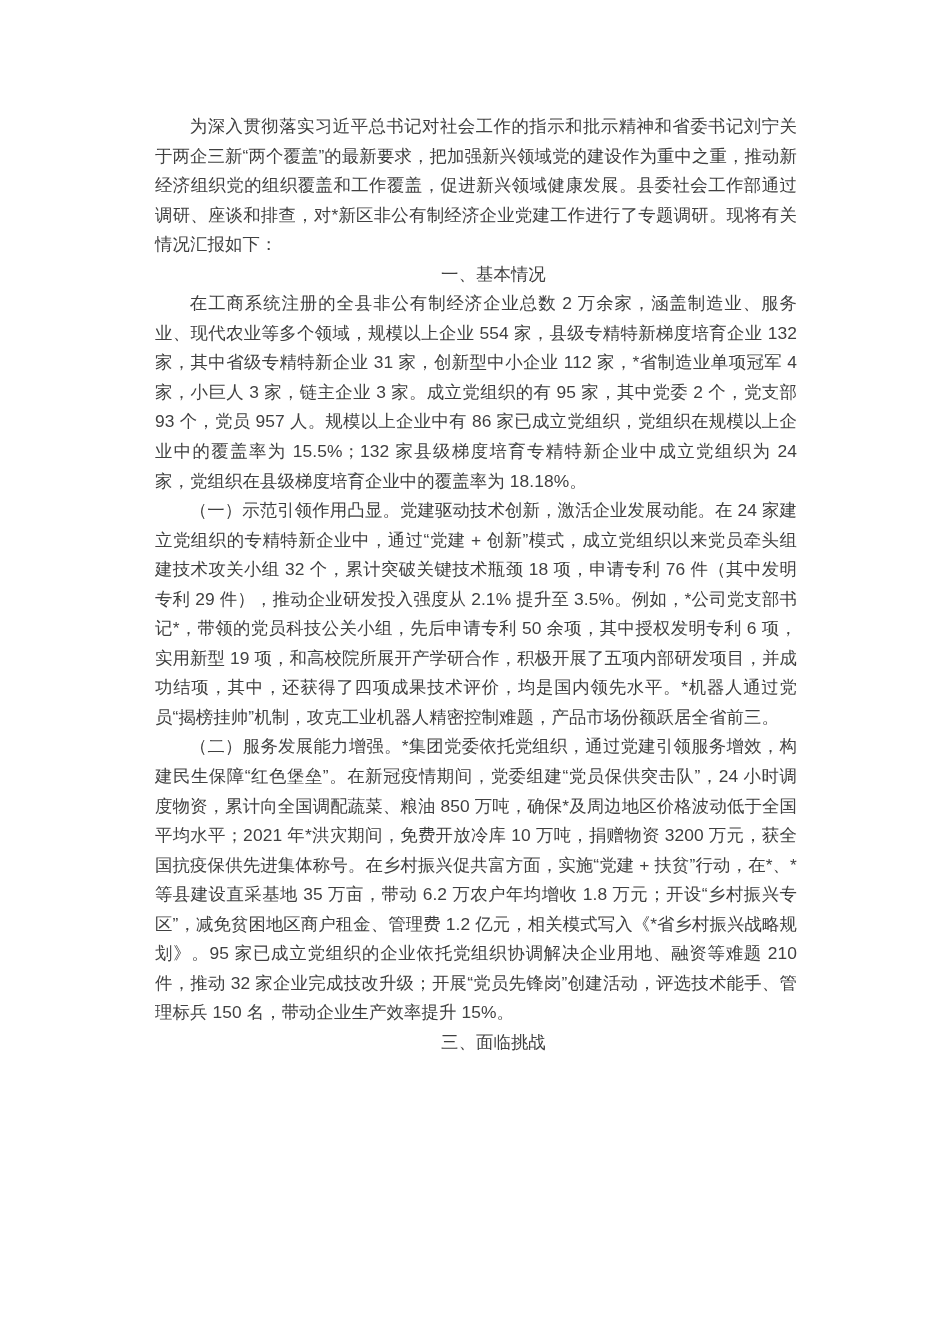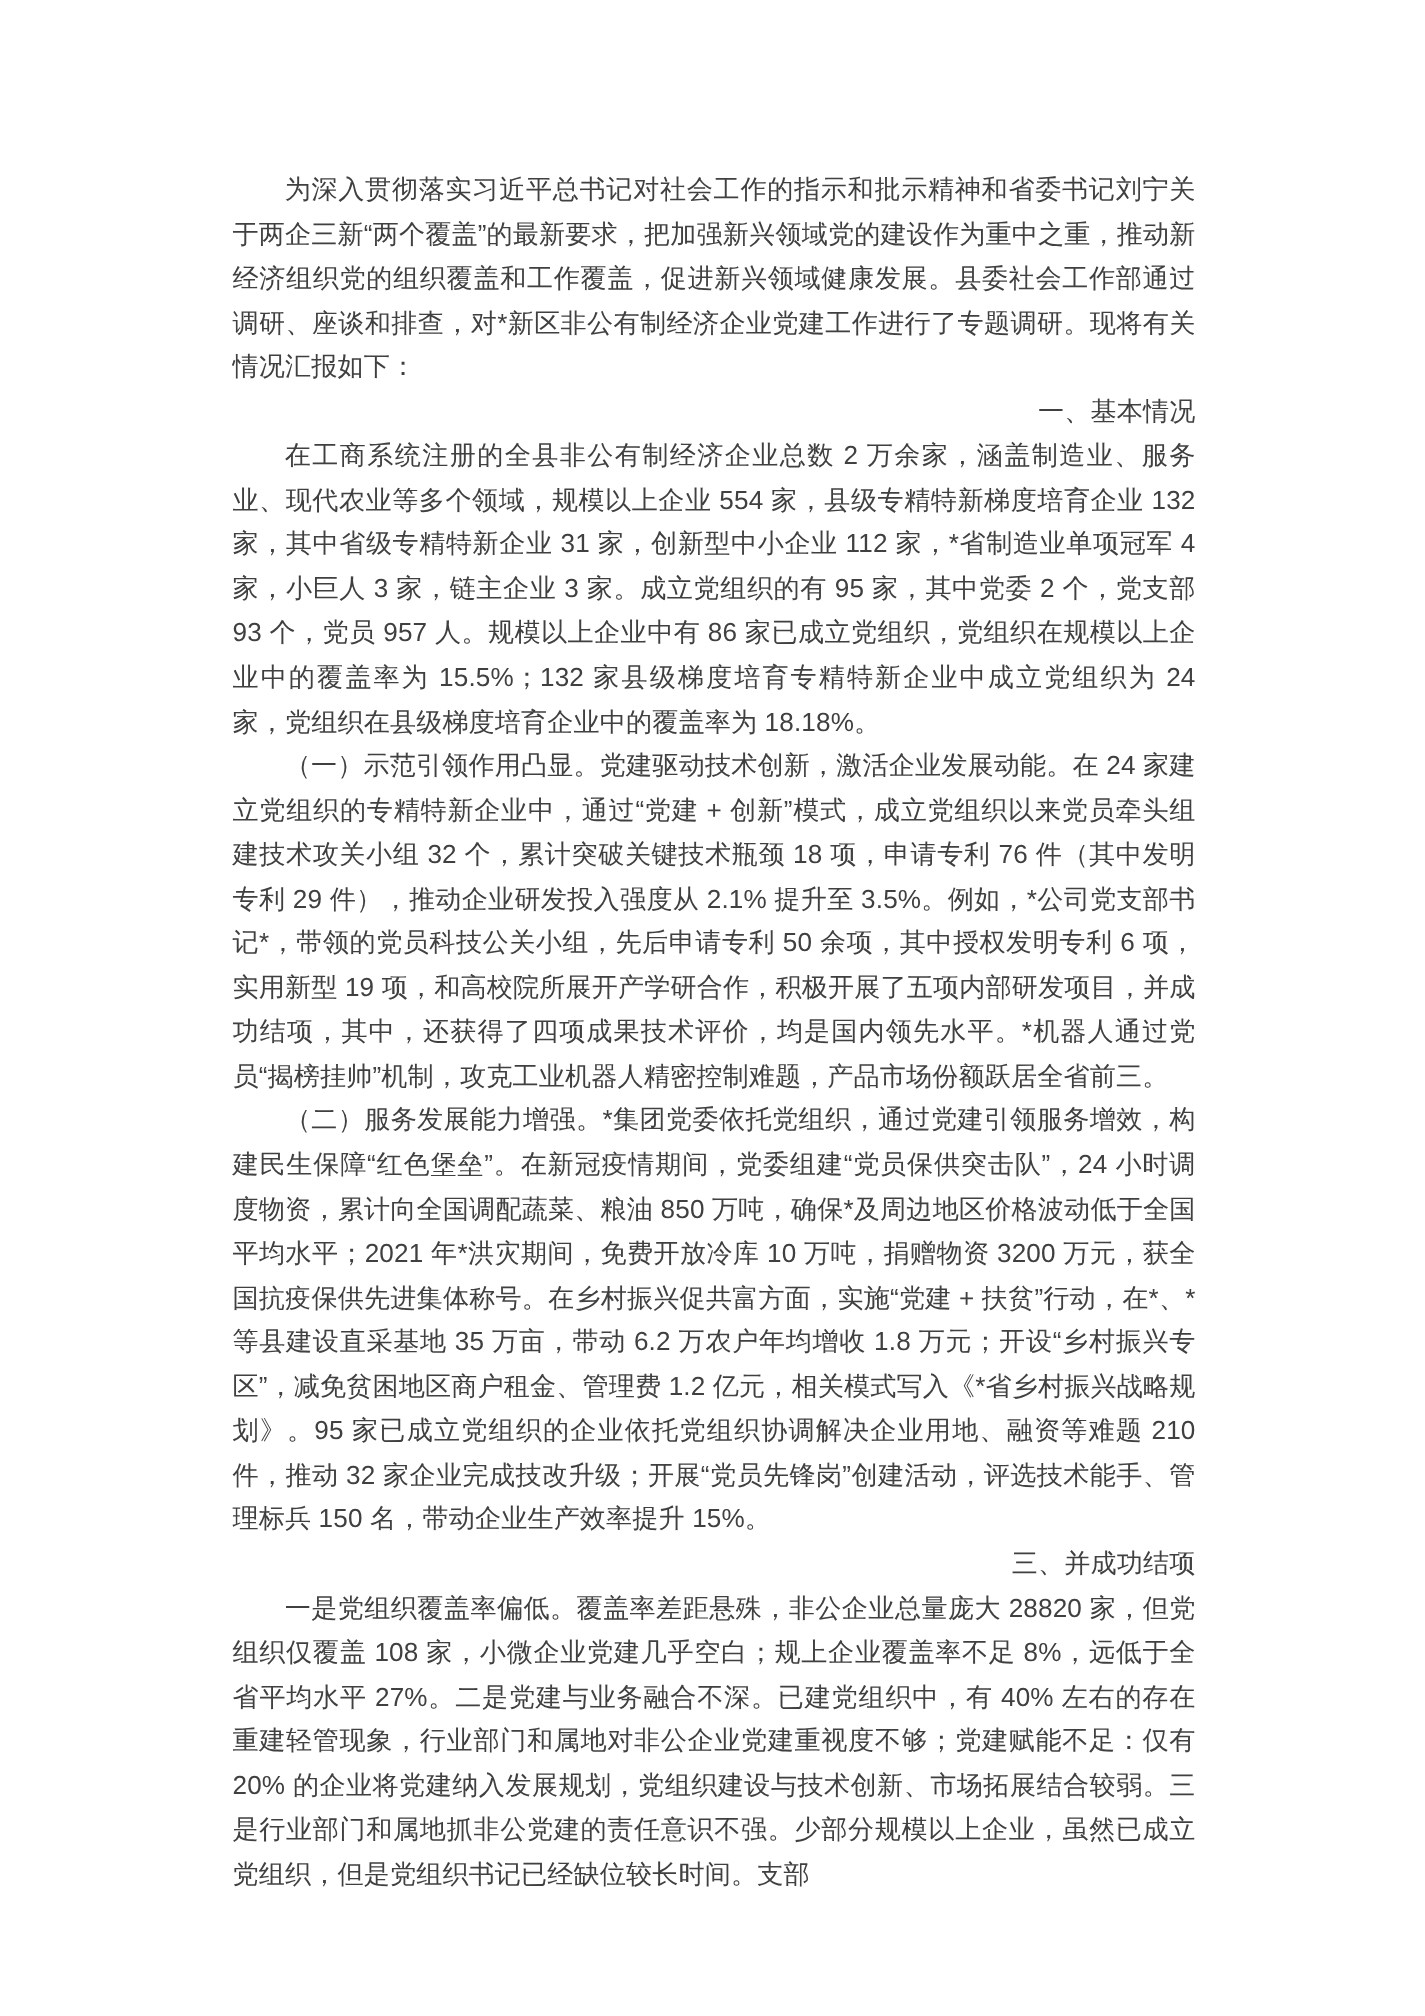--- a/index.html
+++ b/index.html
@@ -40,31 +40,30 @@
     word-break: break-all;
     font-weight: 400;
   }
   .heading {
     margin: 0;
     padding: 0;
     font-size: 17.4px;
     line-height: 29.55px;
     color: #404040;
     text-indent: 2em;
-    text-align: right;
+    text-align: center;
     letter-spacing: 0.1px;
     font-weight: 400;
   }
 </style>
 </head>
 <body>
 
 <div class="page">
   <div class="doc-body">
     <p class="para">为深入贯彻落实习近平总书记对社会工作的指示和批示精神和省委书记刘宁关于两企三新“两个覆盖”的最新要求，把加强新兴领域党的建设作为重中之重，推动新经济组织党的组织覆盖和工作覆盖，促进新兴领域健康发展。县委社会工作部通过调研、座谈和排查，对*新区非公有制经济企业党建工作进行了专题调研。现将有关情况汇报如下：</p>
     <p class="heading">一、基本情况</p>
     <p class="para">在工商系统注册的全县非公有制经济企业总数 2 万余家，涵盖制造业、服务业、现代农业等多个领域，规模以上企业 554 家，县级专精特新梯度培育企业 132 家，其中省级专精特新企业 31 家，创新型中小企业 112 家，*省制造业单项冠军 4 家，小巨人 3 家，链主企业 3 家。成立党组织的有 95 家，其中党委 2 个，党支部 93 个，党员 957 人。规模以上企业中有 86 家已成立党组织，党组织在规模以上企业中的覆盖率为 15.5%；132 家县级梯度培育专精特新企业中成立党组织为 24 家，党组织在县级梯度培育企业中的覆盖率为 18.18%。</p>
     <p class="para">（一）示范引领作用凸显。党建驱动技术创新，激活企业发展动能。在 24 家建立党组织的专精特新企业中，通过“党建 + 创新”模式，成立党组织以来党员牵头组建技术攻关小组 32 个，累计突破关键技术瓶颈 18 项，申请专利 76 件（其中发明专利 29 件），推动企业研发投入强度从 2.1% 提升至 3.5%。例如，*公司党支部书记*，带领的党员科技公关小组，先后申请专利 50 余项，其中授权发明专利 6 项，实用新型 19 项，和高校院所展开产学研合作，积极开展了五项内部研发项目，并成功结项，其中，还获得了四项成果技术评价，均是国内领先水平。*机器人通过党员“揭榜挂帅”机制，攻克工业机器人精密控制难题，产品市场份额跃居全省前三。</p>
     <p class="para">（二）服务发展能力增强。*集团党委依托党组织，通过党建引领服务增效，构建民生保障“红色堡垒”。在新冠疫情期间，党委组建“党员保供突击队”，24 小时调度物资，累计向全国调配蔬菜、粮油 850 万吨，确保*及周边地区价格波动低于全国平均水平；2021 年*洪灾期间，免费开放冷库 10 万吨，捐赠物资 3200 万元，获全国抗疫保供先进集体称号。在乡村振兴促共富方面，实施“党建 + 扶贫”行动，在*、*等县建设直采基地 35 万亩，带动 6.2 万农户年均增收 1.8 万元；开设“乡村振兴专区”，减免贫困地区商户租金、管理费 1.2 亿元，相关模式写入《*省乡村振兴战略规划》。95 家已成立党组织的企业依托党组织协调解决企业用地、融资等难题 210 件，推动 32 家企业完成技改升级；开展“党员先锋岗”创建活动，评选技术能手、管理标兵 150 名，带动企业生产效率提升 15%。</p>
-    <p class="heading">三、并成功结项</p>
-    <p class="para">一是党组织覆盖率偏低。覆盖率差距悬殊，非公企业总量庞大 28820 家，但党组织仅覆盖 108 家，小微企业党建几乎空白；规上企业覆盖率不足 8%，远低于全省平均水平 27%。二是党建与业务融合不深。已建党组织中，有 40% 左右的存在重建轻管现象，行业部门和属地对非公企业党建重视度不够；党建赋能不足：仅有 20% 的企业将党建纳入发展规划，党组织建设与技术创新、市场拓展结合较弱。三是行业部门和属地抓非公党建的责任意识不强。少部分规模以上企业，虽然已成立党组织，但是党组织书记已经缺位较长时间。支部</p>
+    <p class="heading">三、面临挑战</p>
   </div>
 </div>
 
 </body></html>

